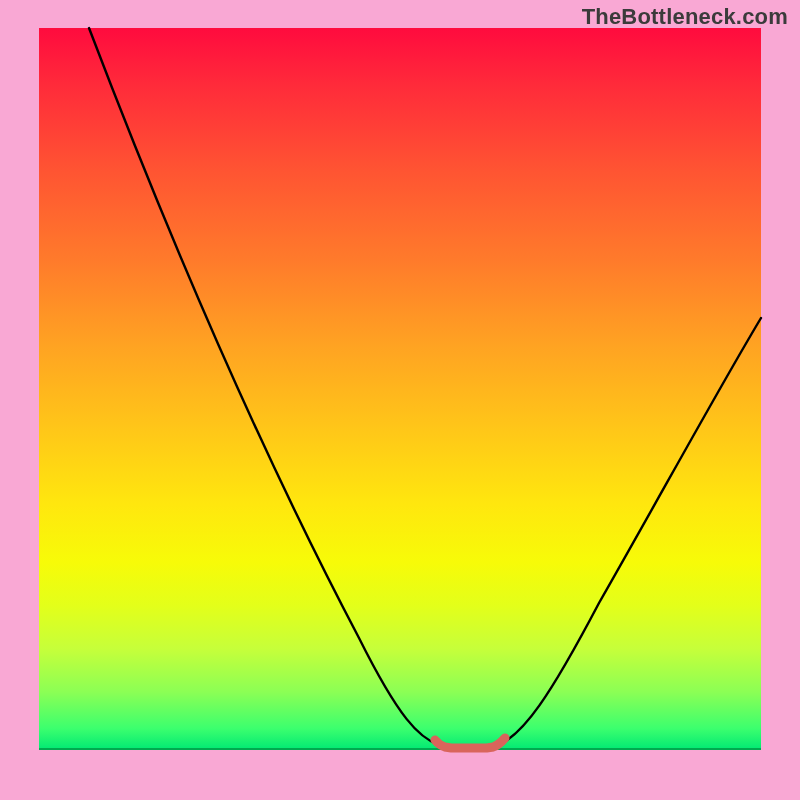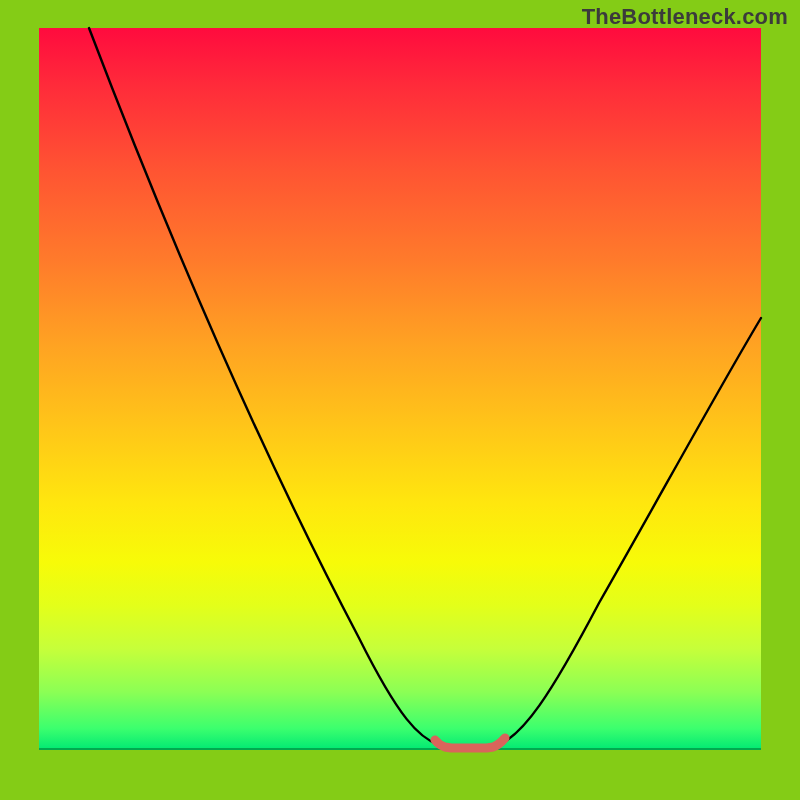--- a/index.html
+++ b/index.html
@@ -8,21 +8,21 @@
     width: 800px;
     height: 800px;
     overflow: hidden;
     background: #000;
     font-family: Arial, Helvetica, sans-serif;
   }
   .frame {
     position: relative;
     width: 800px;
     height: 800px;
-    background: #84cc16;
+    background: #f9a8d4;
   }
   .watermark {
     position: absolute;
     top: 4px;
     right: 12px;
     color: #3b3b3b;
     font-size: 22px;
     font-weight: 600;
     letter-spacing: 0.2px;
     z-index: 30;

